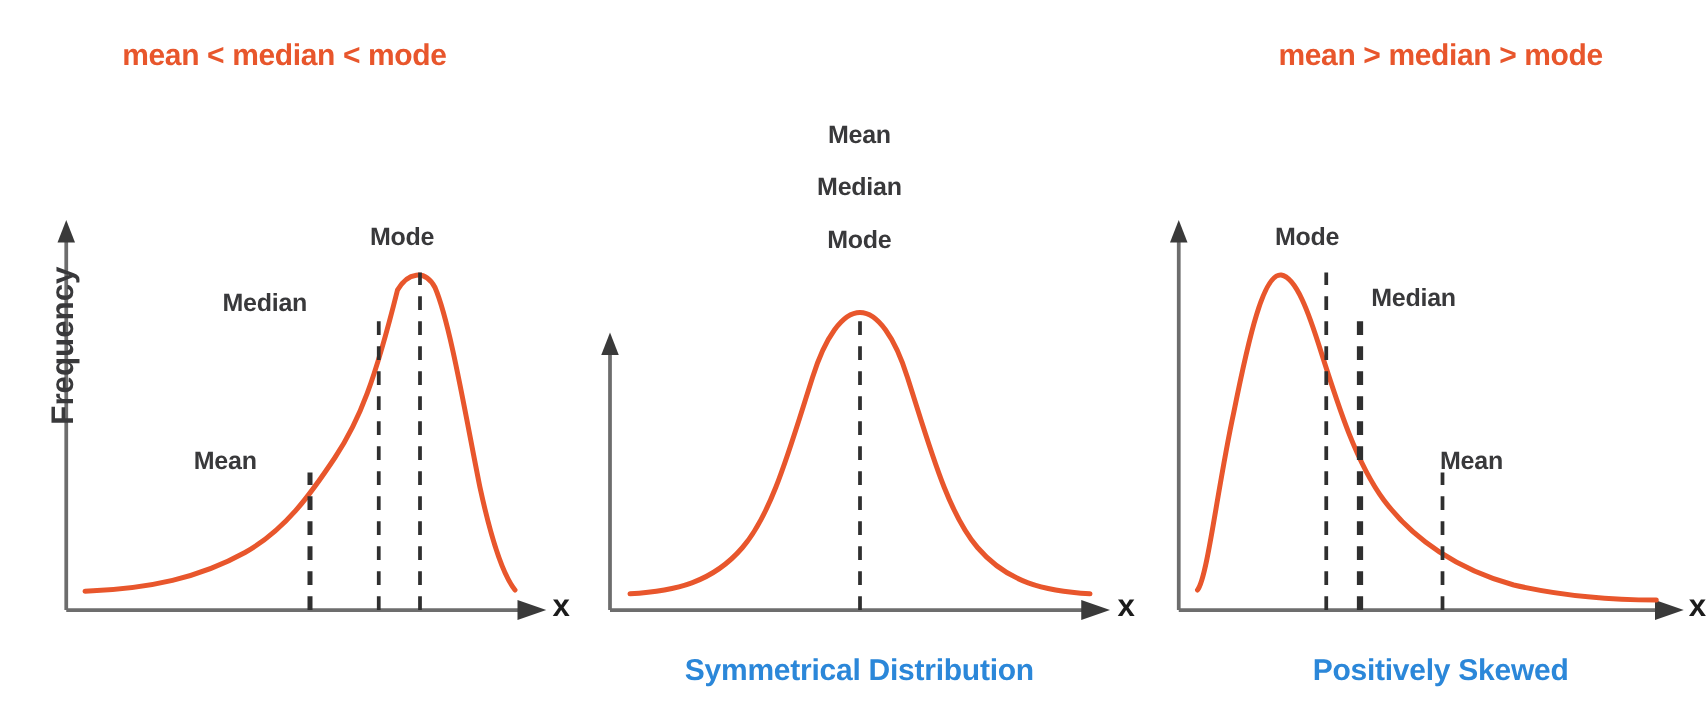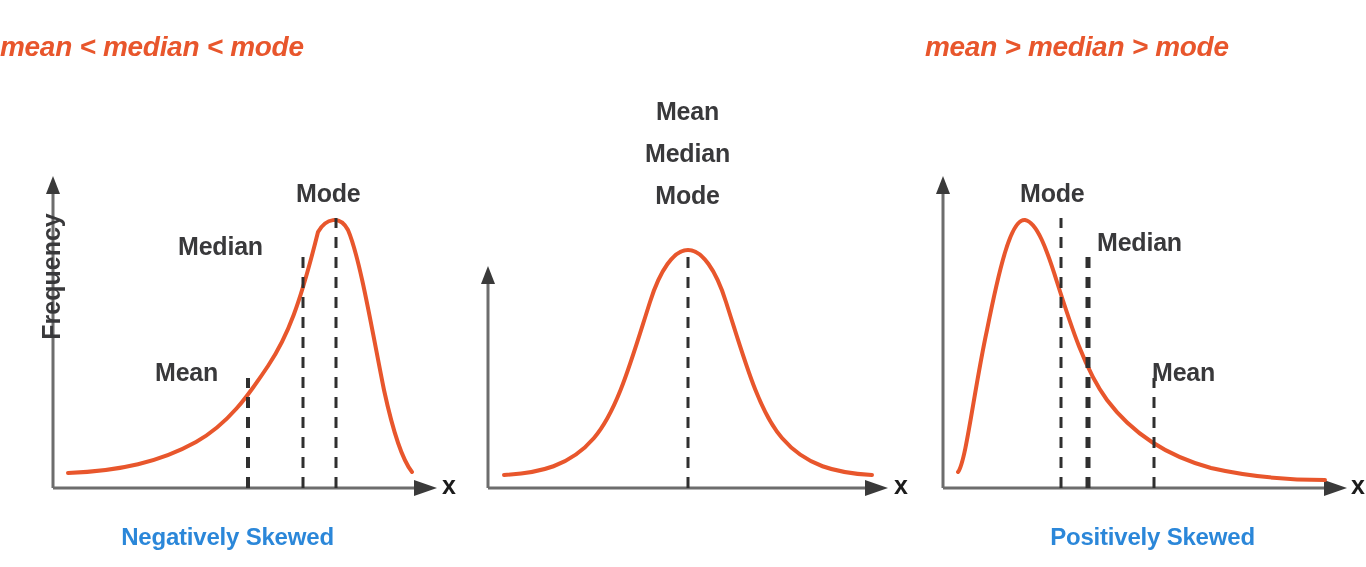--- a/index.html
+++ b/index.html
@@ -27,26 +27,26 @@
   }
   .panel-1 { left: 0px; }
   .panel-2 { left: 460px; }
   .panel-3 { left: 925px; }
 
   .panel-title {
     position: absolute;
     top: 31px;
     left: 0;
     width: 455px;
-    font-size: 28px;
+    text-align: center;
+    font-size: 24px;
     font-weight: bold;
     color: #e8562c;
     letter-spacing: -0.3px;
     white-space: nowrap;
-    font-style: italic;
   }
   .panel-caption {
     position: absolute;
     top: 523px;
     left: 0;
     width: 455px;
     text-align: center;
     font-size: 24px;
     font-weight: bold;
     color: #2b87d9;
@@ -73,21 +73,21 @@
   }
   .xlabel {
     position: absolute;
     font-size: 25px;
     font-weight: bold;
     color: #1c1c1c;
     white-space: nowrap;
   }
   .stat-label {
     position: absolute;
-    font-size: 25px;
+    font-size: 20px;
     font-weight: bold;
     color: #39393b;
     white-space: nowrap;
     letter-spacing: -0.2px;
   }
 </style>
 </head>
 <body>
 
 <div class="board">
@@ -116,21 +116,20 @@
     </svg>
 
     <div class="ylabel">Frequency</div>
 
     <div class="xlabel" style="left:442px; top:471px;">x</div>
 
     <div class="stat-label" style="left:296px; top:179px;">Mode</div>
     <div class="stat-label" style="left:178px; top:232px;">Median</div>
     <div class="stat-label" style="left:155px; top:358px;">Mean</div>
 
-    <div class="panel-caption">Negatively Skewed</div>
   </div>
 
   <div class="panel panel-2">
 
 
     <svg class="plot-svg" width="455" height="420" viewBox="0 0 455 420">
       <line x1="28" y1="398" x2="28" y2="188" stroke="#6d6d6d" stroke-width="3"></line>
       <polygon points="28,176 21,194 35,194" fill="#3a3a3a"></polygon>
       <line x1="28" y1="398" x2="412" y2="398" stroke="#6d6d6d" stroke-width="3"></line>
       <polygon points="428,398 405,390 405,406" fill="#3a3a3a"></polygon>
@@ -141,20 +140,21 @@
 
       <line x1="228" y1="398" x2="228" y2="160" stroke="#2f2f2f" stroke-width="3" stroke-dasharray="11 9"></line>
     </svg>
 
     <div class="xlabel" style="left:434px; top:471px;">x</div>
 
     <div class="stat-label" style="left:0px; top:97px; width:455px; text-align:center;">Mean</div>
     <div class="stat-label" style="left:0px; top:139px; width:455px; text-align:center;">Median</div>
     <div class="stat-label" style="left:0px; top:181px; width:455px; text-align:center;">Mode</div>
 
+    <div class="panel-caption">Symmetrical Distribution</div>
   </div>
 
   <div class="panel panel-3">
 
     <div class="panel-title">mean &gt; median &gt; mode</div>
 
     <svg class="plot-svg" width="441" height="420" viewBox="0 0 441 420">
       <line x1="18" y1="398" x2="18" y2="98" stroke="#6d6d6d" stroke-width="3"></line>
       <polygon points="18,86 11,104 25,104" fill="#3a3a3a"></polygon>
       <line x1="18" y1="398" x2="405" y2="398" stroke="#6d6d6d" stroke-width="3"></line>

